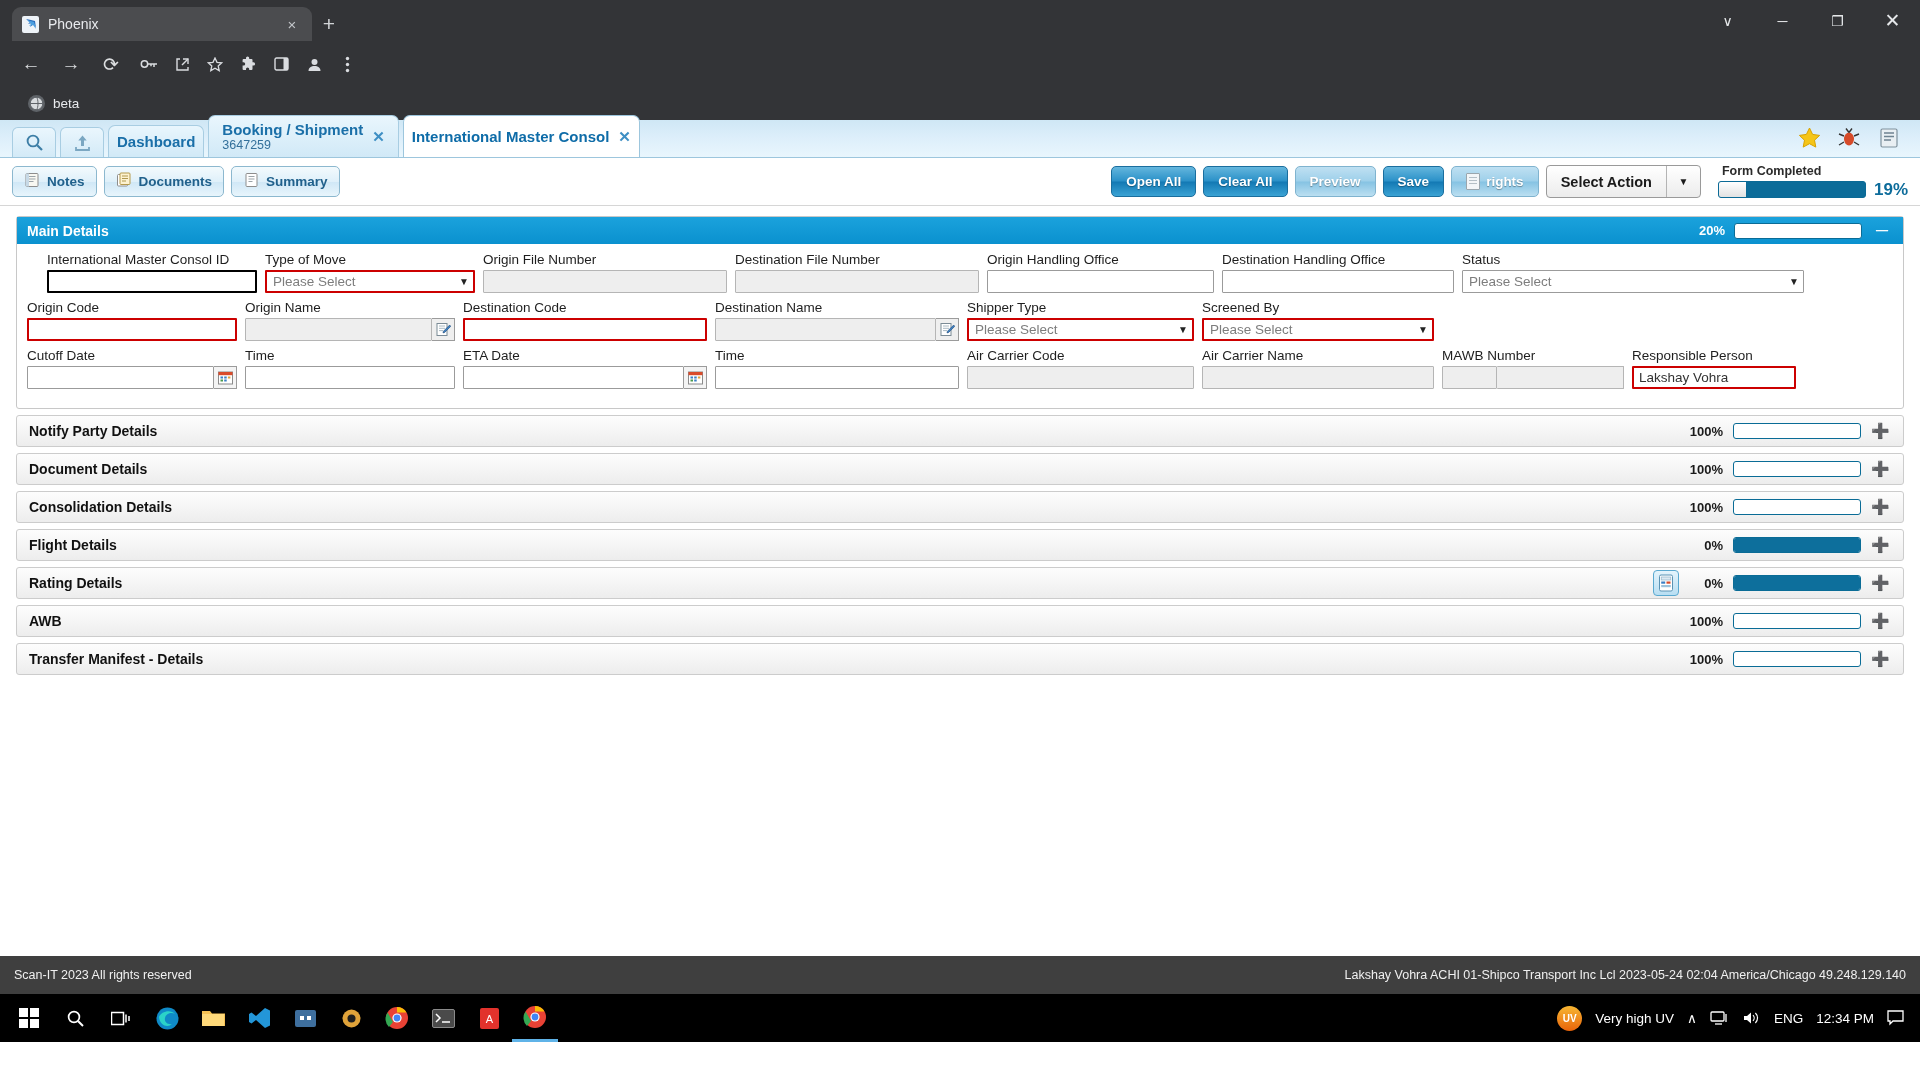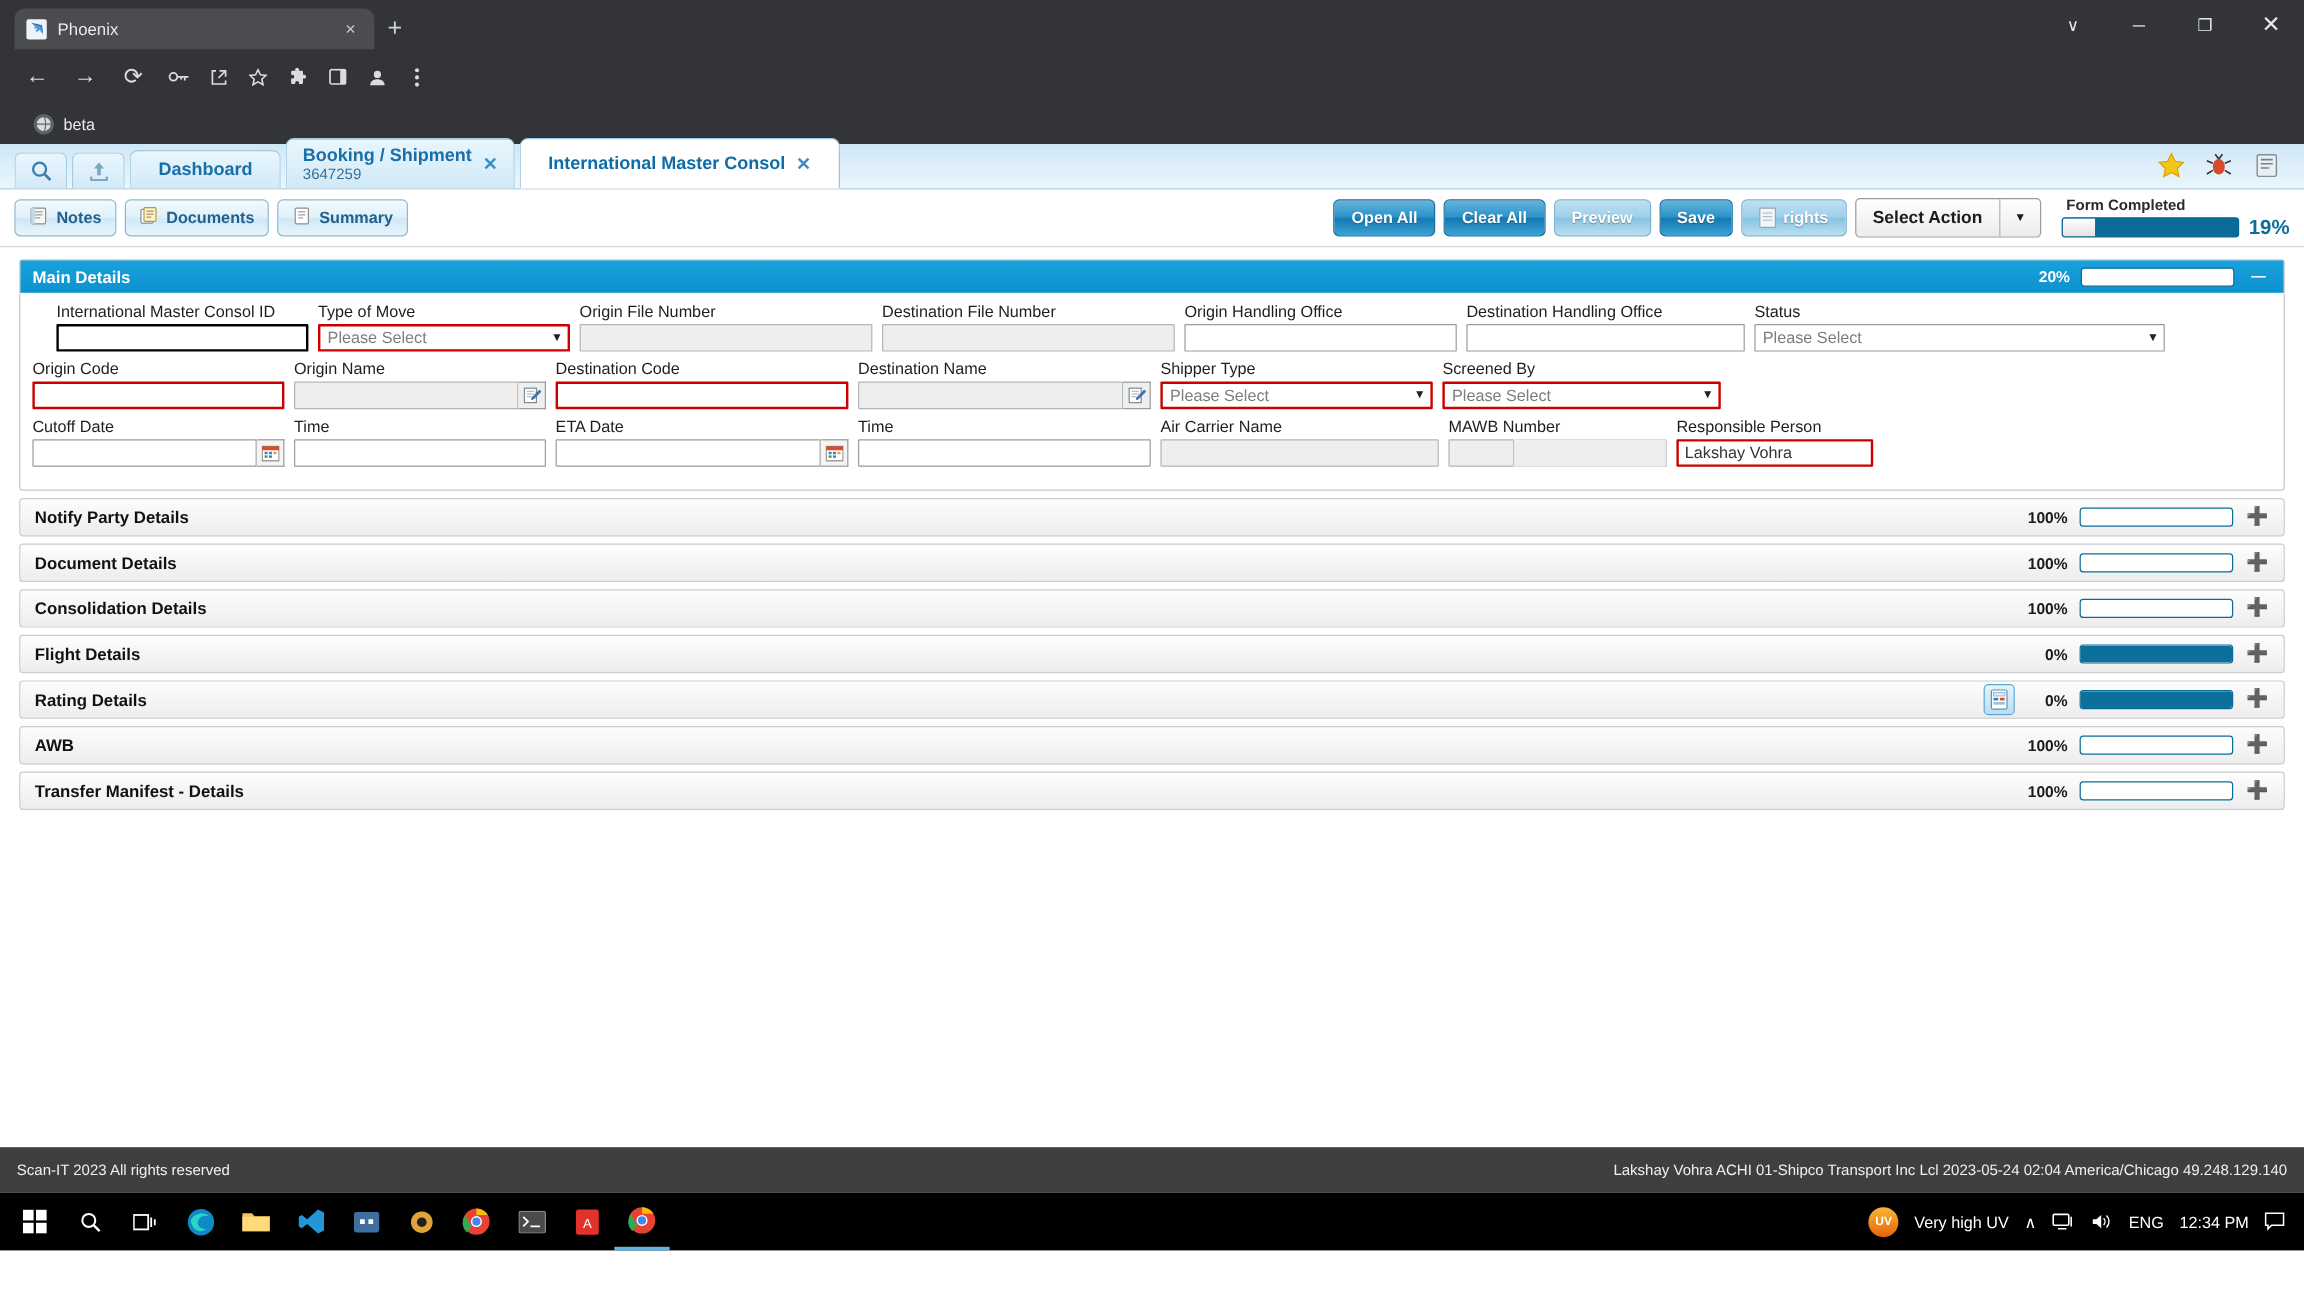--- a/index.html
+++ b/index.html
@@ -57,21 +57,21 @@
     border-bottom: 1px solid #9dc6dd; position: relative;
   }
   .icon-tab {
     width: 44px; height: 30px; border: 1px solid #a8cde2; border-bottom: none;
     border-radius: 6px 6px 0 0; background: linear-gradient(to bottom,#eaf6fd,#d3eaf7);
     display: flex; align-items: center; justify-content: center; color: #3d6f8f;
   }
   .app-tab {
     height: 32px; border: 1px solid #a8cde2; border-bottom: none; border-radius: 7px 7px 0 0;
     background: linear-gradient(to bottom,#e9f6fd,#d1e9f7);
-    display: flex; align-items: center; padding: 0 23px; gap: 9px;
+    display: flex; align-items: center; padding: 0 8px; gap: 9px;
     color: #1a6fa8; font-weight: bold; font-size: 15px;
   }
   .app-tab.two-line { flex-direction: row; align-items: center; height: 42px; padding: 0 13px; }
   .app-tab .tl { display: flex; flex-direction: column; justify-content: center; line-height: 1.15; }
   .app-tab .sub { font-size: 12.5px; font-weight: normal; color: #33709b; }
   .app-tab.active {
     background: #ffffff; color: #0e6ca8; height: 42px; border-color: #9dc6dd;
   }
   .tab-x { color: #3e8fc4; font-size: 15px; font-weight: bold; }
   .tabbar-right { position: absolute; right: 8px; bottom: 2px; display: flex; align-items: center; gap: 10px; padding: 0 8px 3px 8px; }
@@ -523,20 +523,24 @@
                     <rect x="9.9" y="6.5" width="2.5" height="2" fill="#e0a33a"></rect>
                     <rect x="2.5" y="9.5" width="2.5" height="2" fill="#4c9a4c"></rect>
                     <rect x="6.2" y="9.5" width="2.5" height="2" fill="#3b7fc4"></rect>
                   </svg>
                 </div>
               </div>
             </div>
             <div class="fld" style="width: 252px;">
               <label>Time</label>
               <div class="inp"></div>
+            </div>
+            <div class="fld" style="width: 235px;">
+              <label>Air Carrier Code</label>
+              <div class="inp disabled"></div>
             </div>
             <div class="fld" style="width: 240px;">
               <label>Air Carrier Name</label>
               <div class="inp disabled"></div>
             </div>
             <div class="fld" style="width: 190px;">
               <label>MAWB Number</label>
               <div class="split2">
                 <div class="inp a disabled"></div>
                 <div class="inp b disabled" style="flex: 1 1 0%;"></div>

